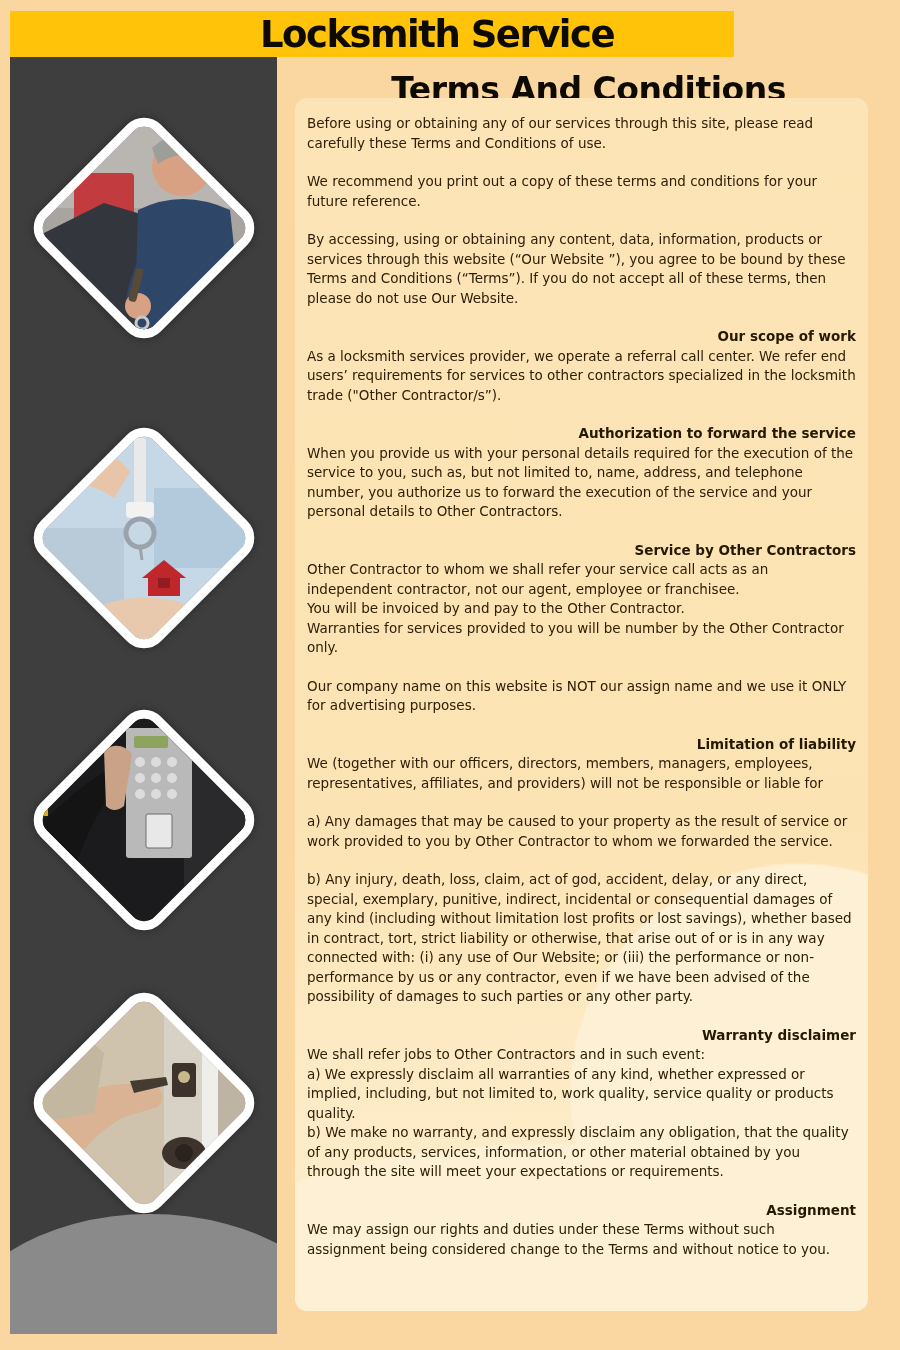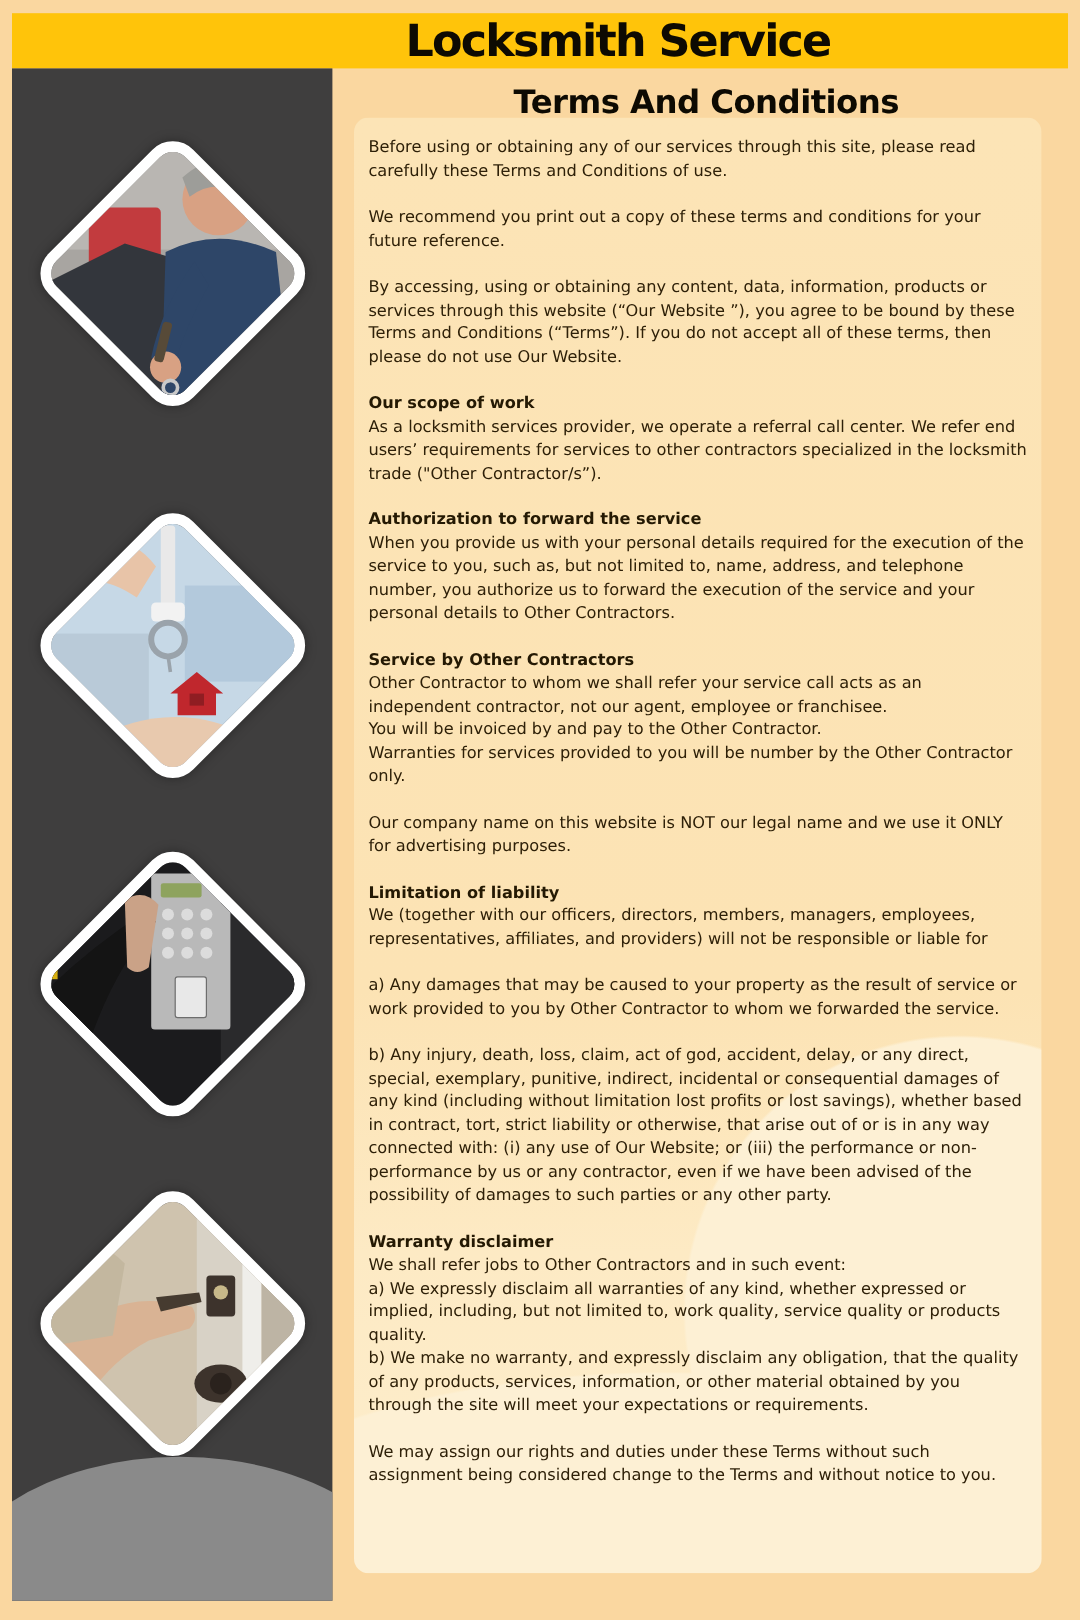--- a/index.html
+++ b/index.html
@@ -4,21 +4,21 @@
 <style>
   html,body{margin:0;padding:0;}
   body{
     width:900px;height:1350px;position:relative;overflow:hidden;
     background:#fad7a0;
     font-family:"DejaVu Sans","Liberation Sans",sans-serif;
     color:#2e2008;
   }
   
   .header-bar{
-    position:absolute;left:10px;top:11px;width:880px;height:46px;
+    position:absolute;left:10px;top:11px;width:724px;height:46px;
     background:#ffc40a;display:flex;align-items:center;justify-content:flex-start;
   }
   .page-title{
     margin:0;width:100%;text-align:center;padding-left:130px;box-sizing:border-box;
     font-size:37px;font-weight:800;letter-spacing:-1.5px;color:#0d0a02;
     font-family:"DejaVu Sans","Liberation Sans",sans-serif;
   }
   
   .sidebar{
     position:absolute;left:10px;top:57px;width:267px;height:1277px;
@@ -40,38 +40,38 @@
     transform:translate(-50%,-50%) rotate(-45deg);
   }
   .d1{top:86px;}
   .d2{top:396px;}
   .d3{top:678px;}
   .d4{top:961px;}
   
   .main{position:absolute;left:277px;top:57px;width:623px;height:1293px;}
   .tc-heading{
     margin:13px 0 0 0;text-align:center;
-    font-size:27px;font-weight:800;letter-spacing:-0.5px;color:#0d0a02;
+    font-size:33px;font-weight:800;letter-spacing:-0.5px;color:#0d0a02;
   }
   .panel{
     position:absolute;left:18px;top:41px;width:573px;height:1213px;
     border-radius:12px;box-sizing:border-box;
     padding:16px 12px;
     background:
       radial-gradient(circle 230px at 88% 82%, #fdf0d4 0 99%, transparent 100%),
       radial-gradient(ellipse 420px 180px at 45% 101%, #fdf0d4 0 99%, transparent 100%),
       linear-gradient(180deg,#fce4b6 0%,#fce3b4 60%,#fdeac4 78%,#fdeecd 100%);
     overflow:hidden;
   }
   .panel p{
     margin:0 0 19px 0;font-size:13.5px;line-height:19.5px;
     white-space:pre-line;color:#2e2008;
   }
   .panel h3{
-    margin:0;font-size:13.5px;line-height:19.5px;font-weight:bold;color:#241903;
+    margin:0;font-size:13.5px;line-height:19.5px;font-weight:bold;color:#241903;text-align:right;
   }
   .panel section{margin:0;}
 </style>
 </head>
 <body>
 
 <div>
 
   <div class="header-bar">
     <h1 class="page-title">Locksmith Service</h1>
@@ -180,36 +180,37 @@
         <p>When you provide us with your personal details required for the execution of the service to you, such as, but not limited to, name, address, and telephone number, you authorize us to forward the execution of the service and your personal details to Other Contractors.</p>
       </section>
 
       <section>
         <h3>Service by Other Contractors</h3>
         <p>Other Contractor to whom we shall refer your service call acts as an independent contractor, not our agent, employee or franchisee.
 You will be invoiced by and pay to the Other Contractor.
 Warranties for services provided to you will be number by the Other Contractor only.</p>
       </section>
 
-      <p>Our company name on this website is NOT our legal name and we use it ONLY for advertising purposes.</p>
+      <p>Our company name on this website is NOT our assign name and we use it ONLY for advertising purposes.</p>
 
       <section>
         <h3>Limitation of liability</h3>
         <p>We (together with our officers, directors, members, managers, employees, representatives, affiliates, and providers) will not be responsible or liable for</p>
       </section>
 
       <p>a) Any damages that may be caused to your property as the result of service or work provided to you by Other Contractor to whom we forwarded the service.</p>
       <p>b) Any injury, death, loss, claim, act of god, accident, delay, or any direct, special, exemplary, punitive, indirect, incidental or consequential damages of any kind (including without limitation lost profits or lost savings), whether based in contract, tort, strict liability or otherwise, that arise out of or is in any way connected with: (i) any use of Our Website; or (iii) the performance or non-performance by us or any contractor, even if we have been advised of the possibility of damages to such parties or any other party.</p>
 
       <section>
         <h3>Warranty disclaimer</h3>
         <p>We shall refer jobs to Other Contractors and in such event:
 a) We expressly disclaim all warranties of any kind, whether expressed or implied, including, but not limited to, work quality, service quality or products quality.
 b) We make no warranty, and expressly disclaim any obligation, that the quality of any products, services, information, or other material obtained by you through the site will meet your expectations or requirements.</p>
       </section>
 
       <section>
+        <h3>Assignment</h3>
         <p>We may assign our rights and duties under these Terms without such assignment being considered change to the Terms and without notice to you.</p>
       </section>
     </div>
   </main>
 
 </div>
 
 </body></html>

